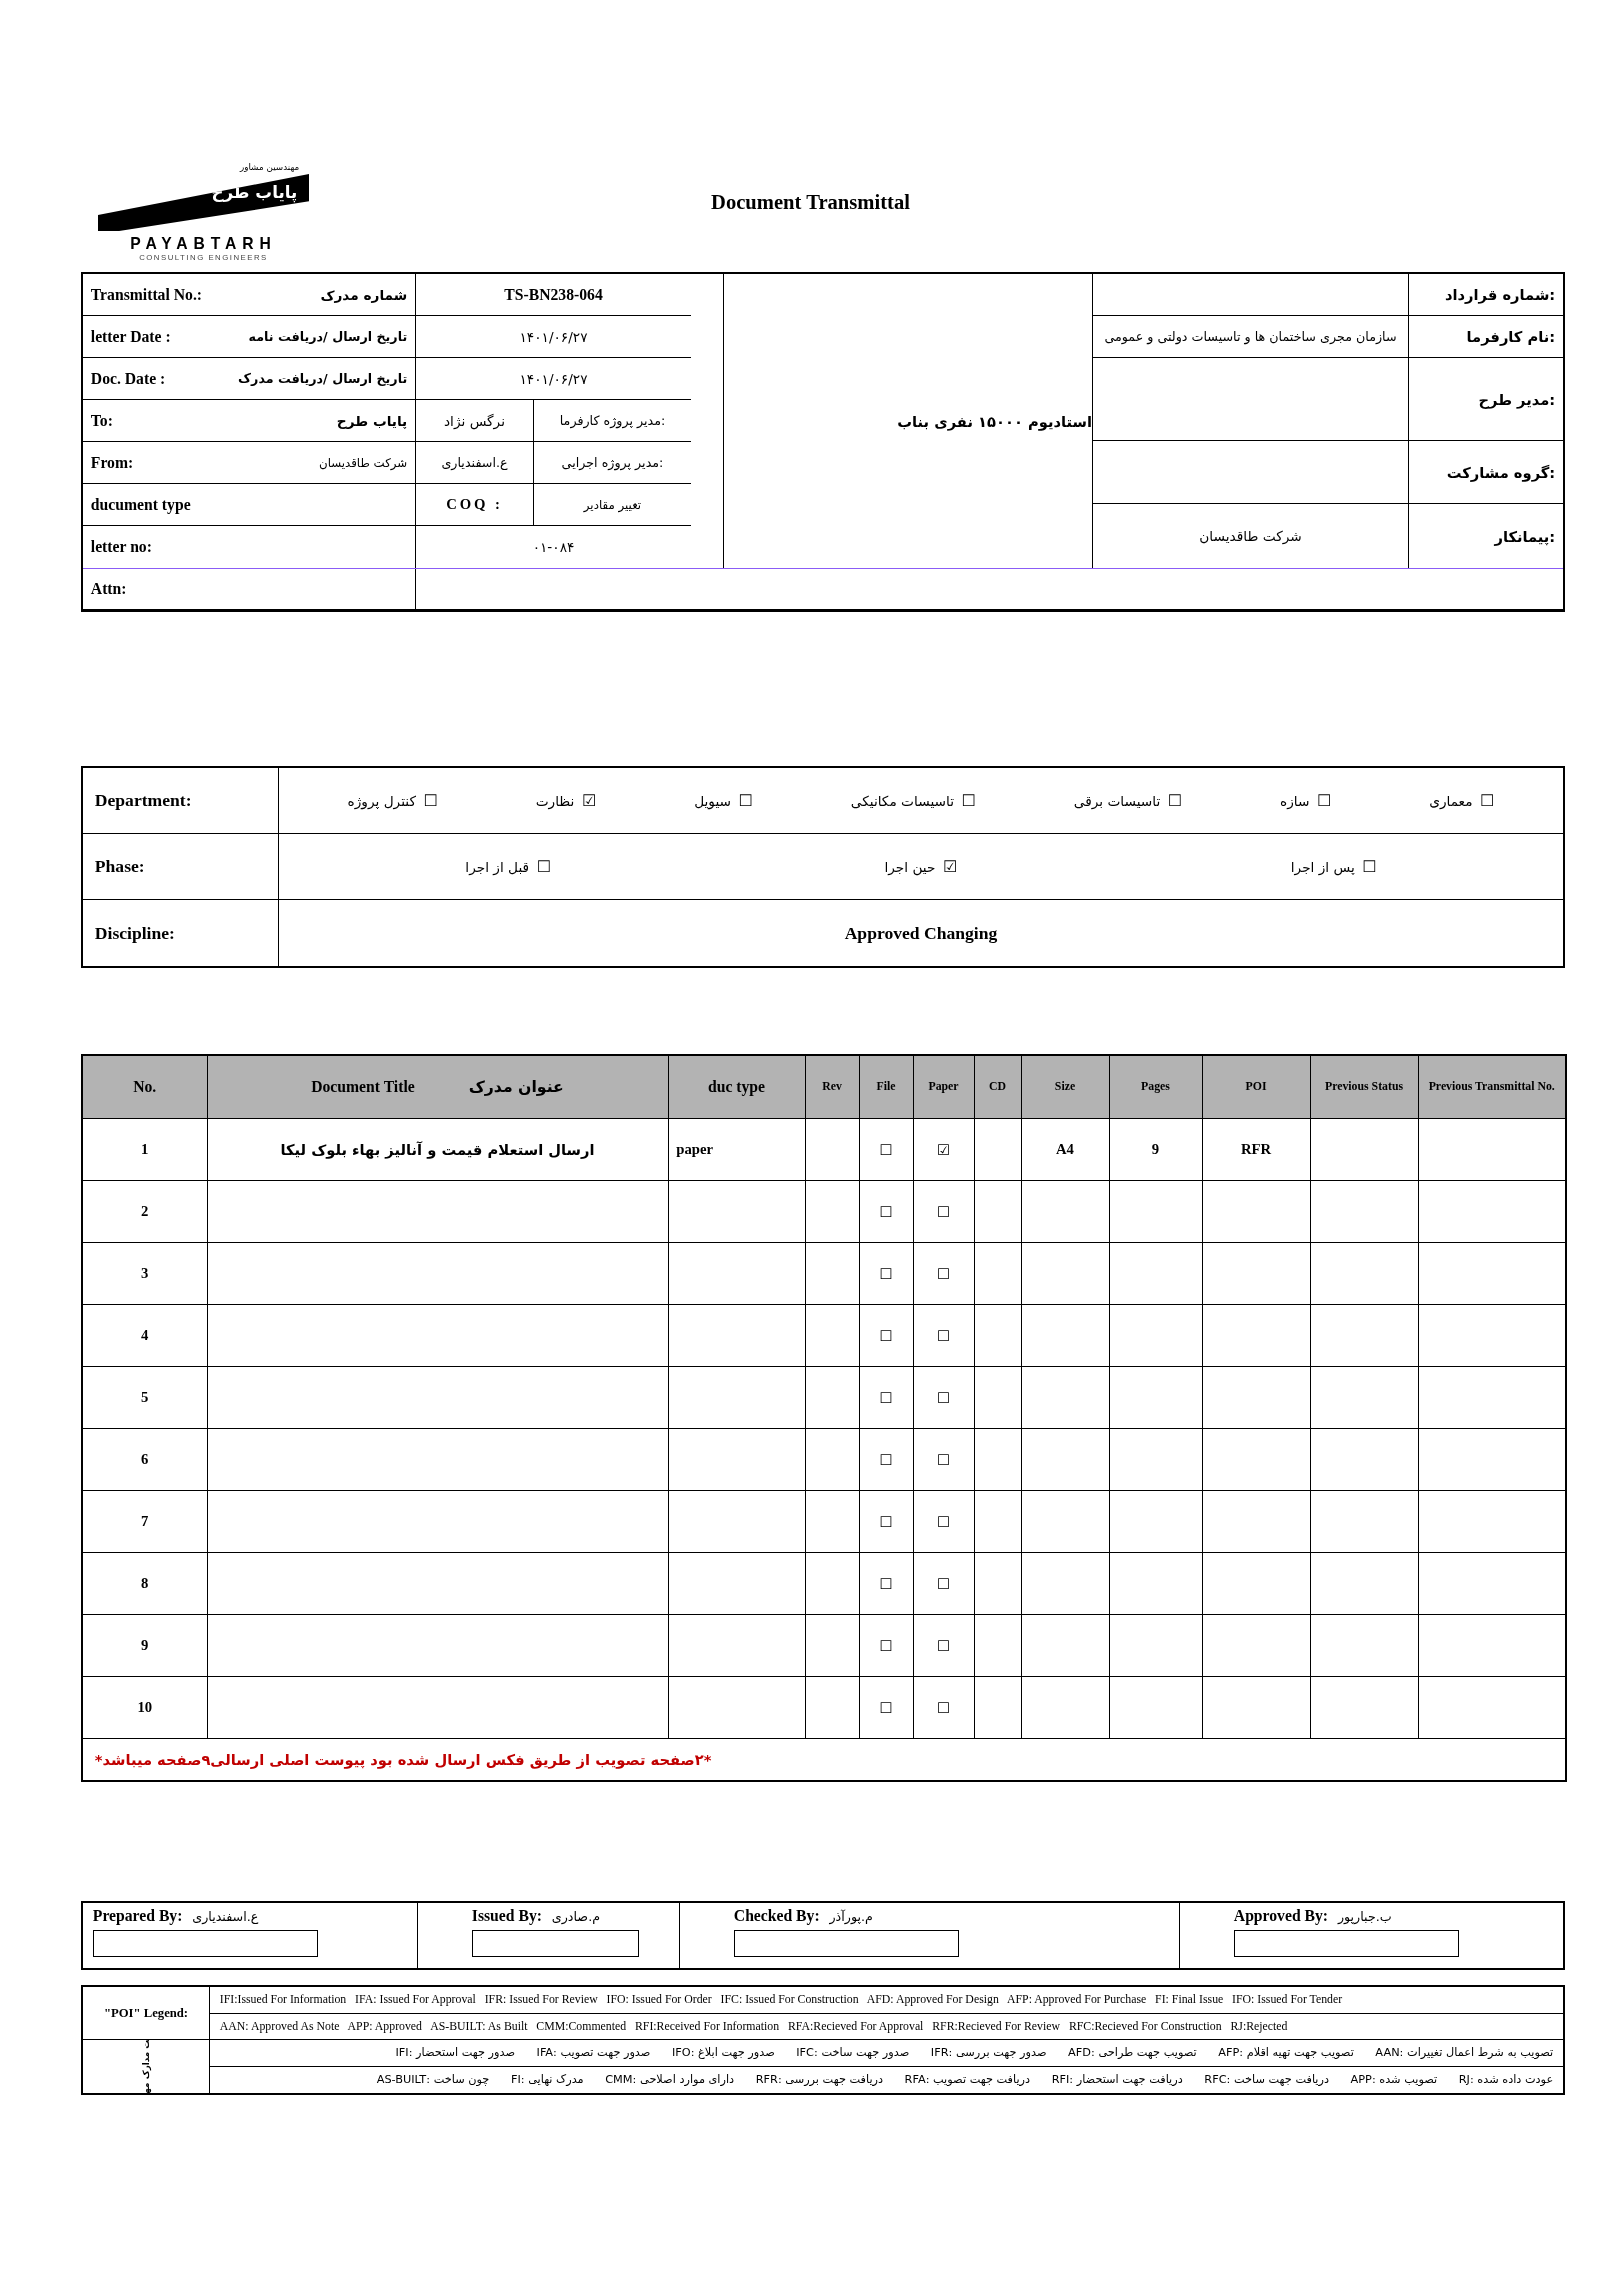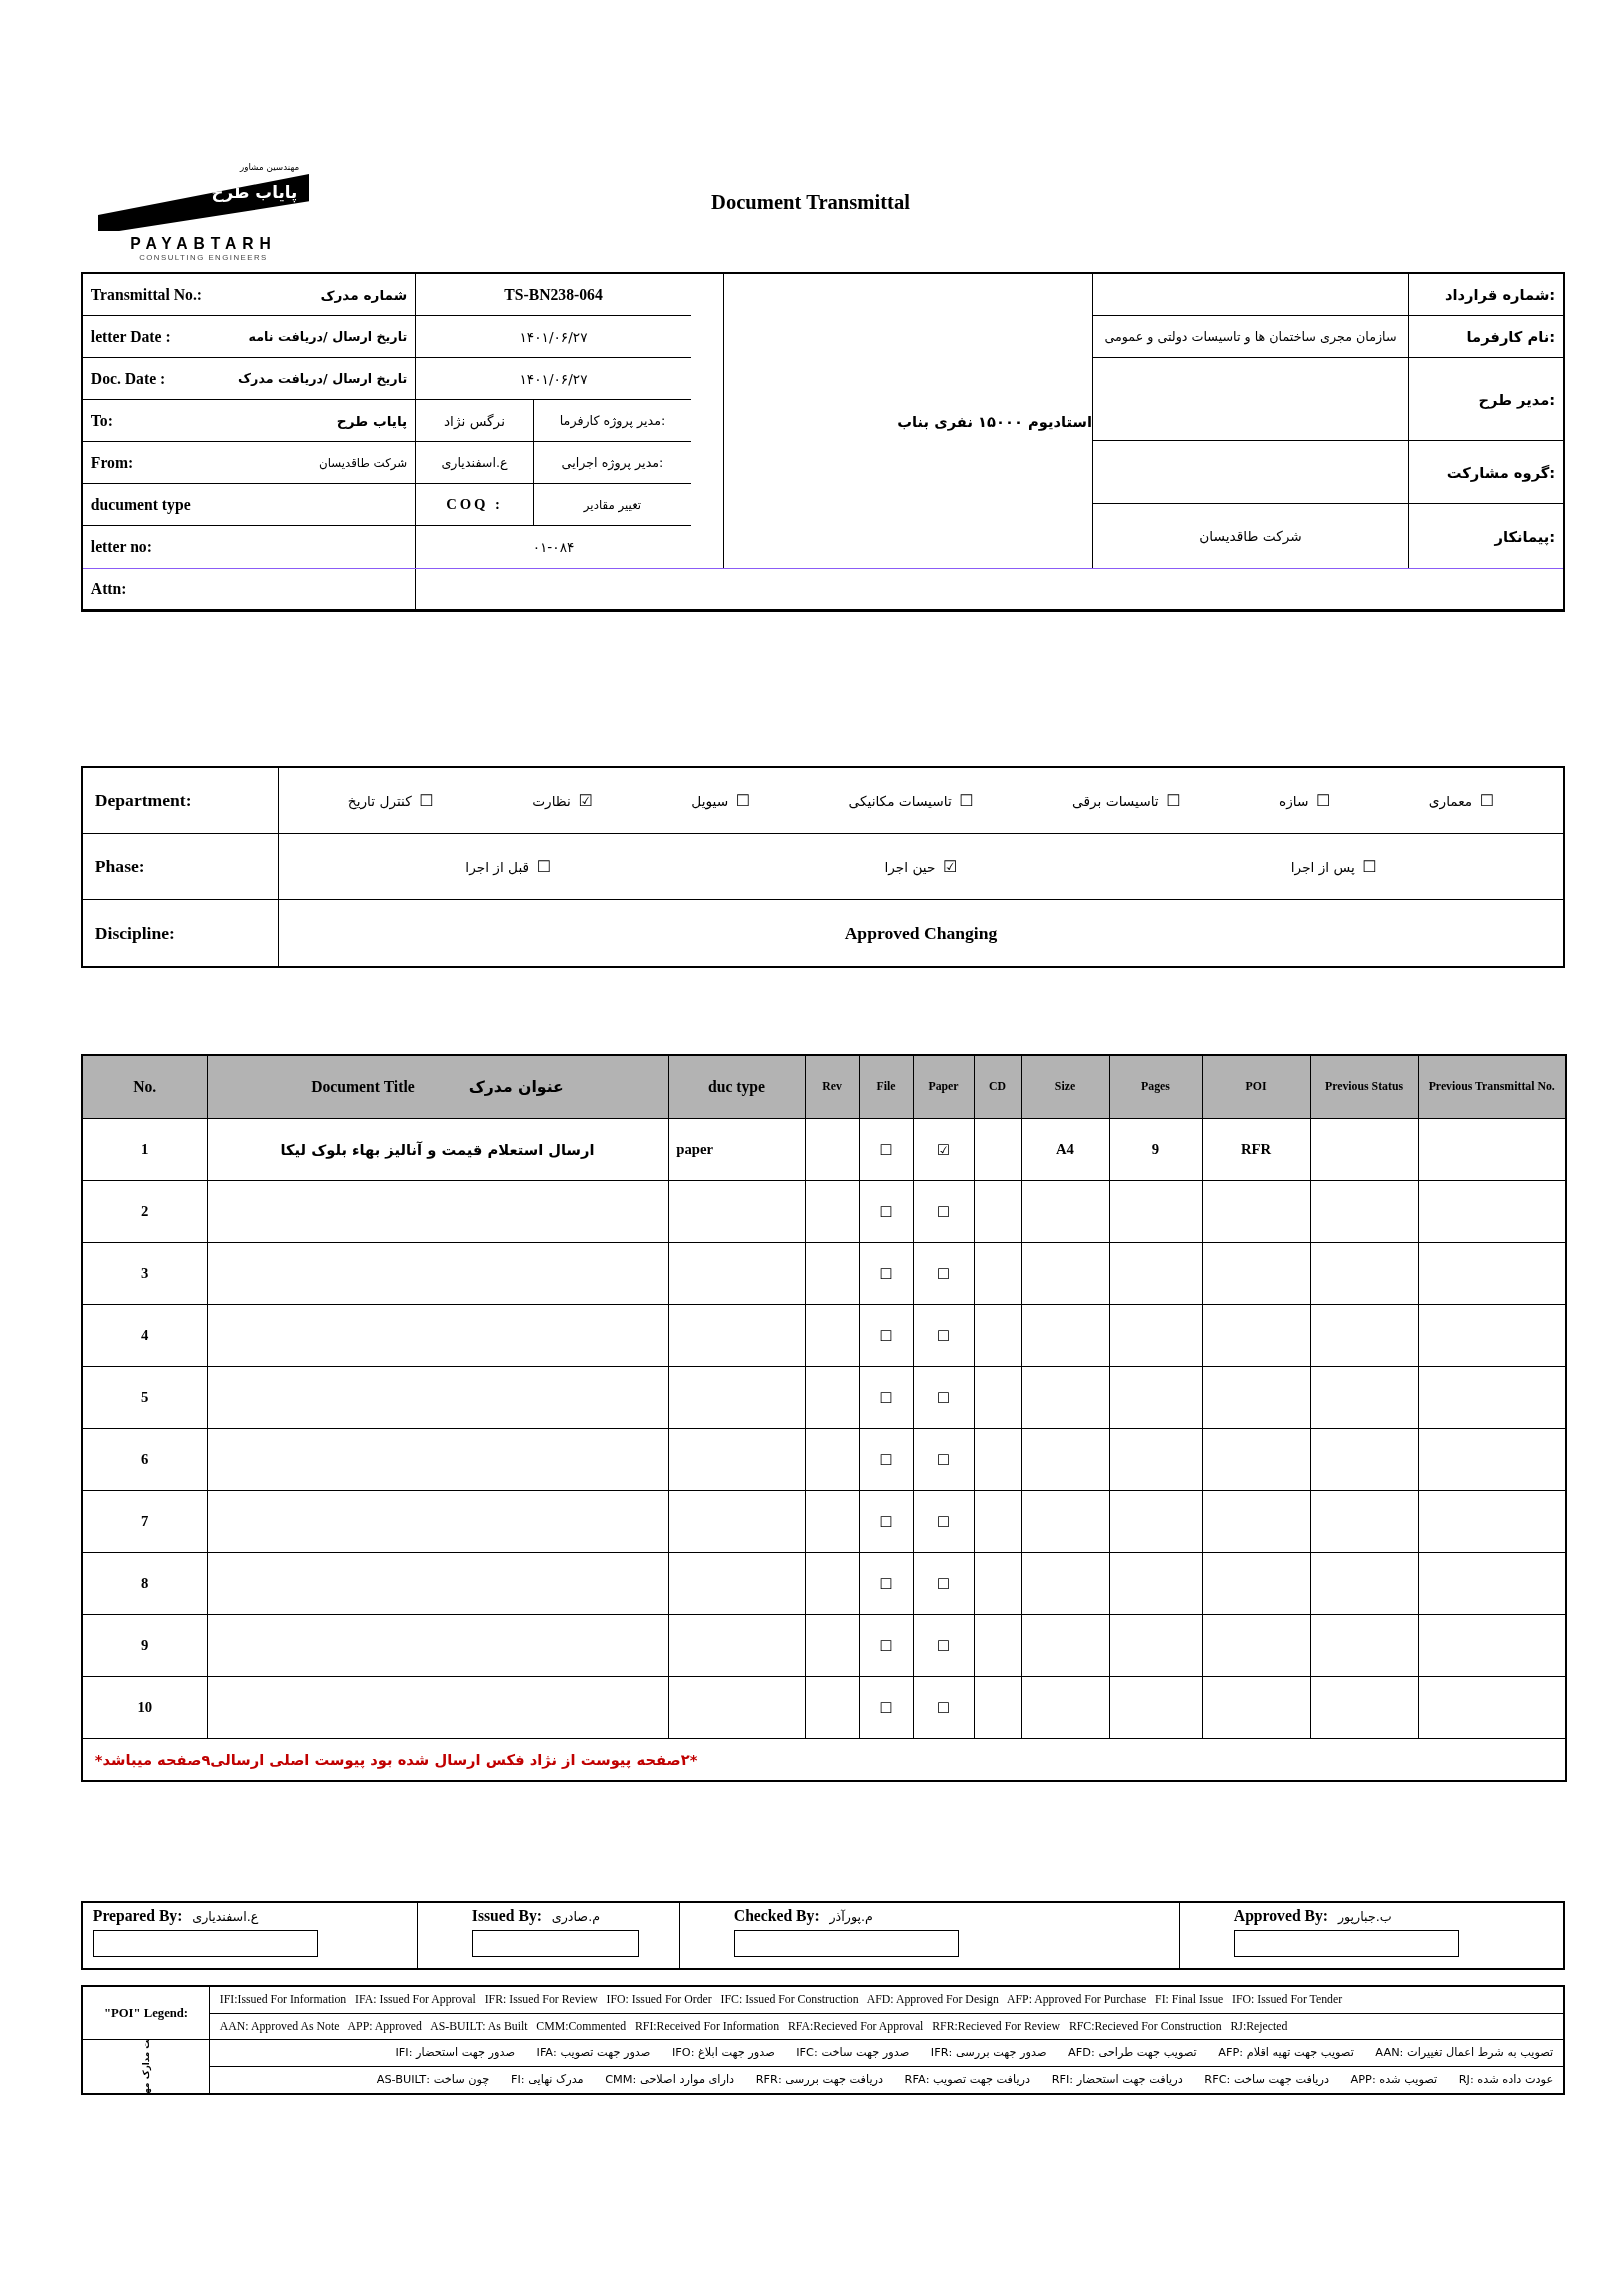--- a/index.html
+++ b/index.html
@@ -190,21 +190,21 @@
       <div class="hcell w340 br bb b f16">Attn:</div>
       <div class="hcell grow bb"></div>
     </div>
   </div>
 
   <div class="cls">
     <div class="cls-row">
       <div class="cls-label bb">Department:</div>
       <div class="cls-items bb">
         <span class="chk">
-          <span class="fa">کنترل تاریخ</span>
+          <span class="fa">کنترل پروژه</span>
           <span class="cb">☐</span>
         </span>
         <span class="chk">
           <span class="fa">نظارت</span>
           <span class="cb">☑</span>
         </span>
         <span class="chk">
           <span class="fa">سیویل</span>
           <span class="cb">☐</span>
         </span>
@@ -420,21 +420,21 @@
         <td class="cbcell">☐</td>
         <td class="cbcell">☐</td>
         <td></td>
         <td></td>
         <td></td>
         <td></td>
         <td></td>
         <td></td>
       </tr>
       <tr>
-        <td class="note-cell" colspan="12">*۲صفحه پیوست از نژاد فکس ارسال شده بود پیوست اصلی ارسالی۹صفحه میباشد*</td>
+        <td class="note-cell" colspan="12">*۲صفحه تصویب از طریق فکس ارسال شده بود پیوست اصلی ارسالی۹صفحه میباشد*</td>
       </tr>
     </tbody>
   </table>
 
   <div class="sig">
     <div class="sig-cell sw1">
       <div class="sig-line">
         <span class="sig-label">Prepared By:</span>
         <span class="sig-name fa">ع.اسفندیاری</span>
       </div>

